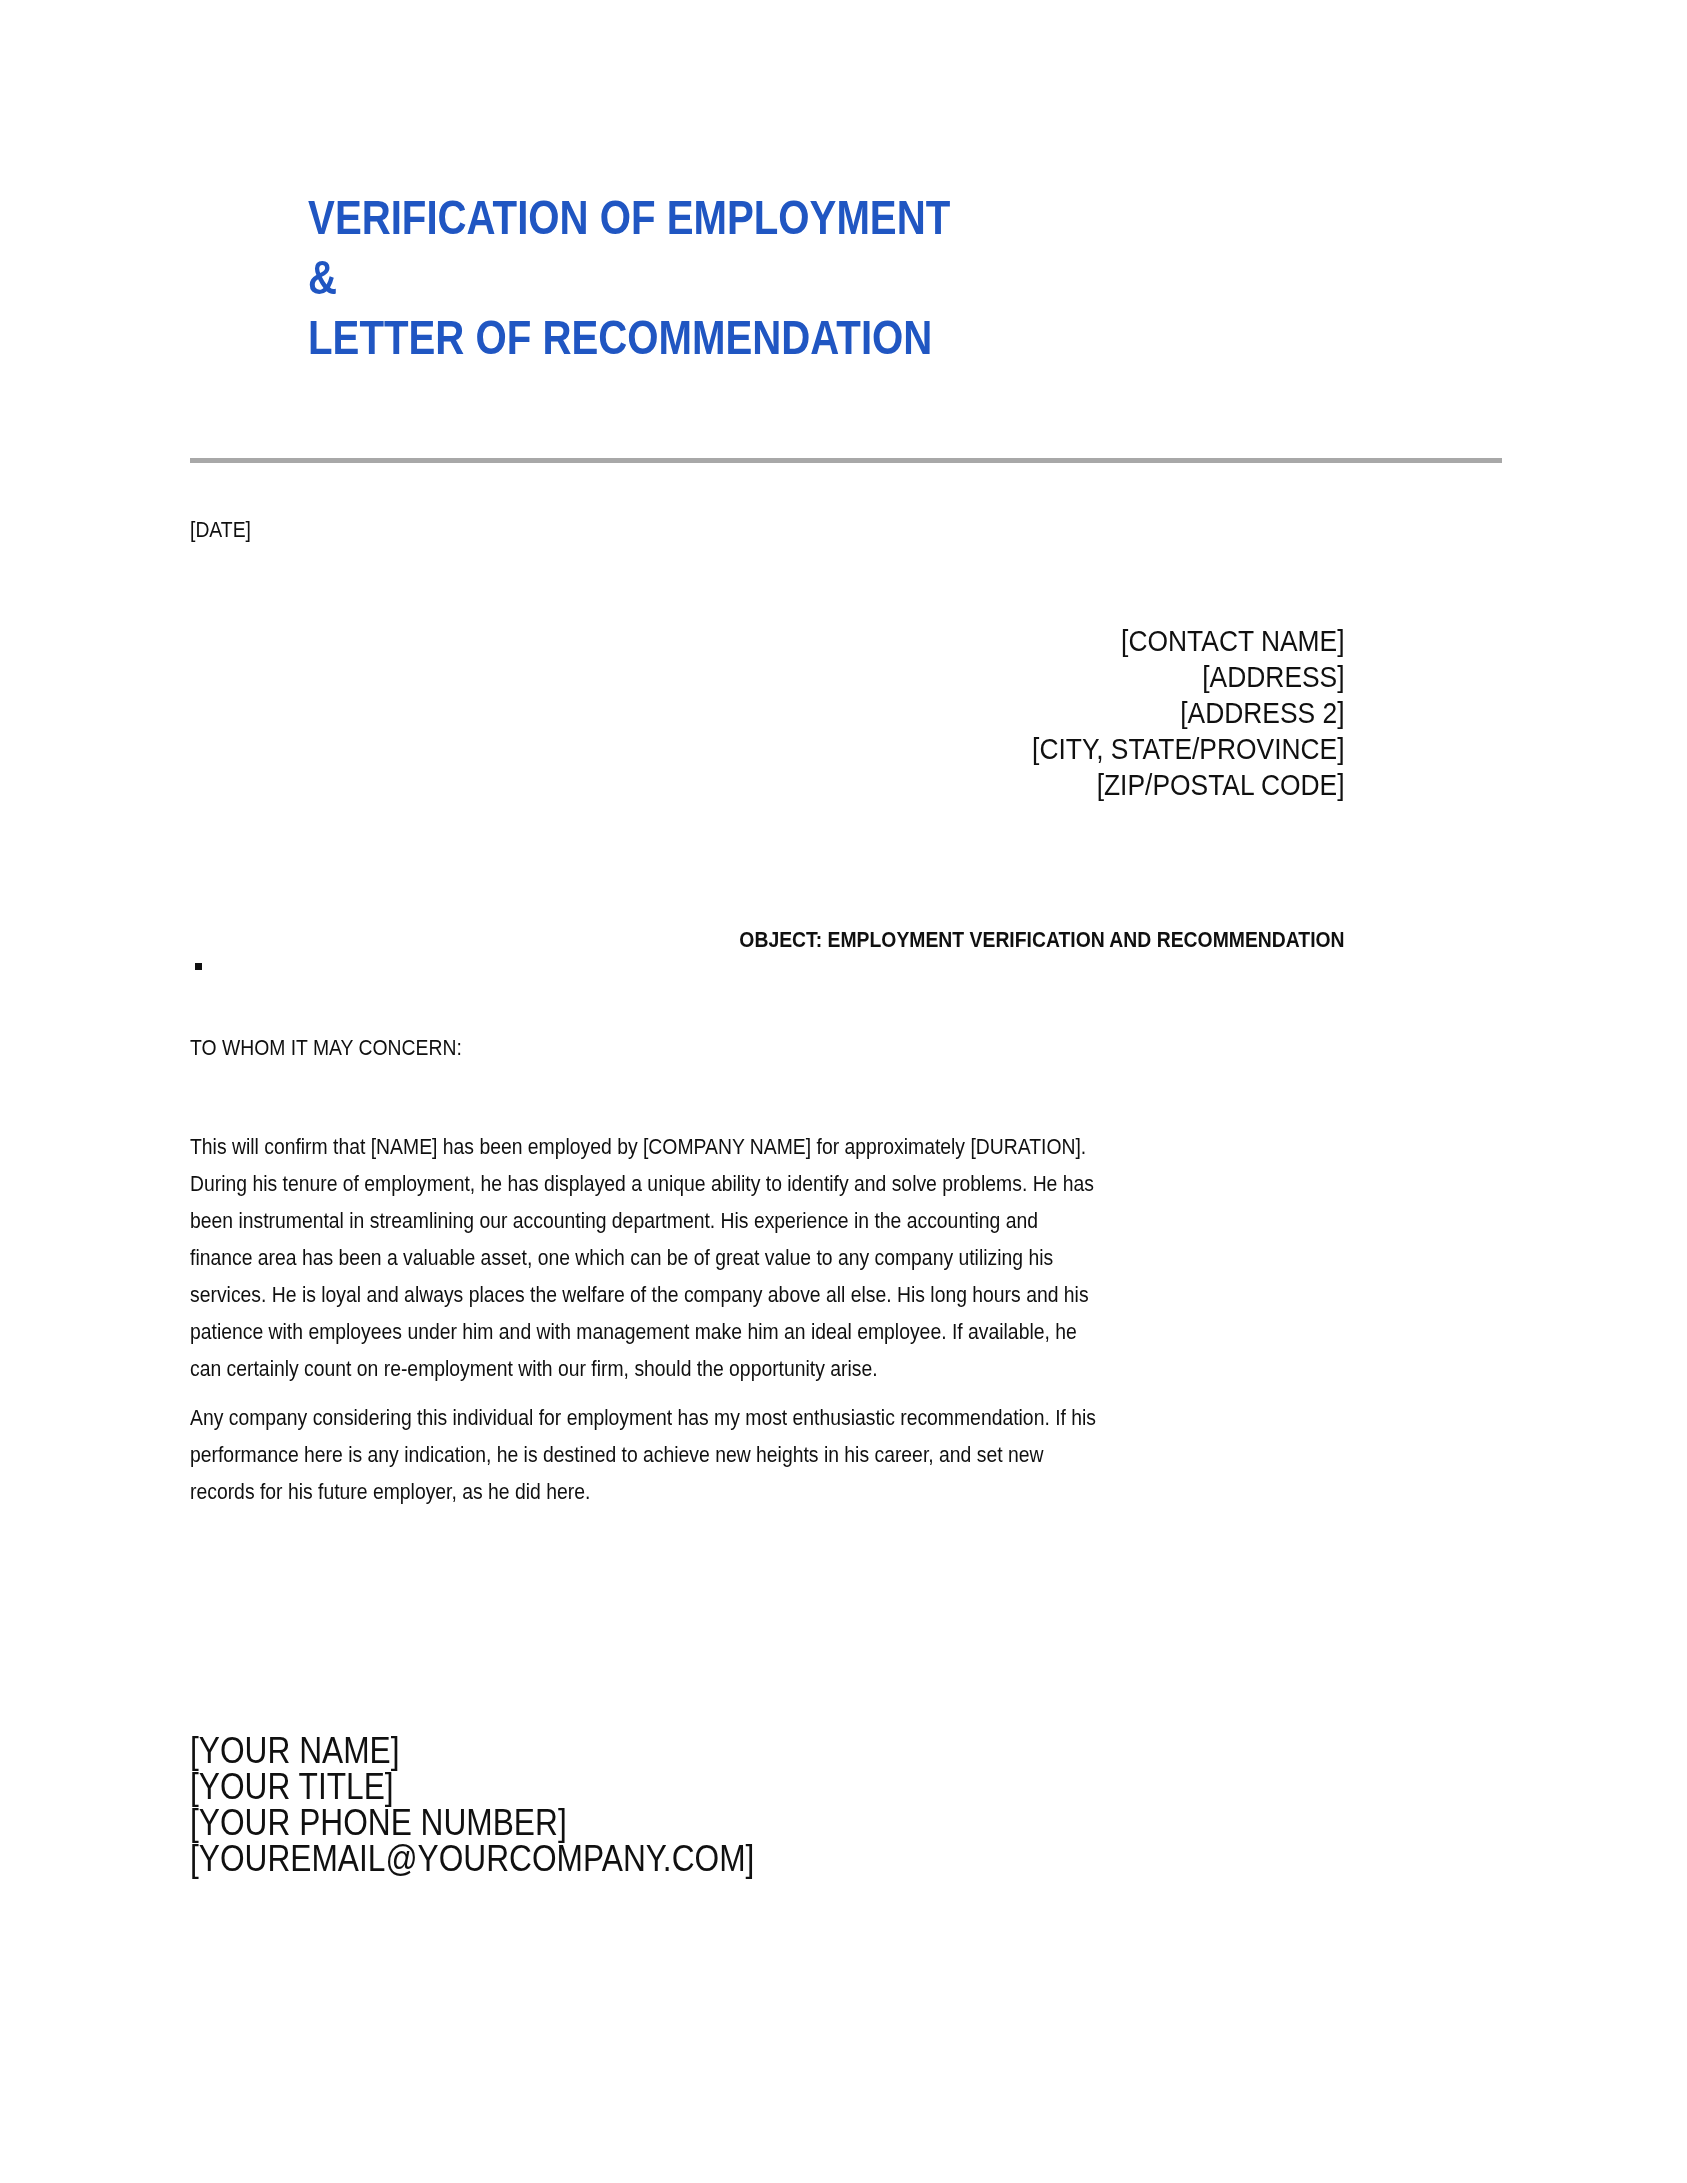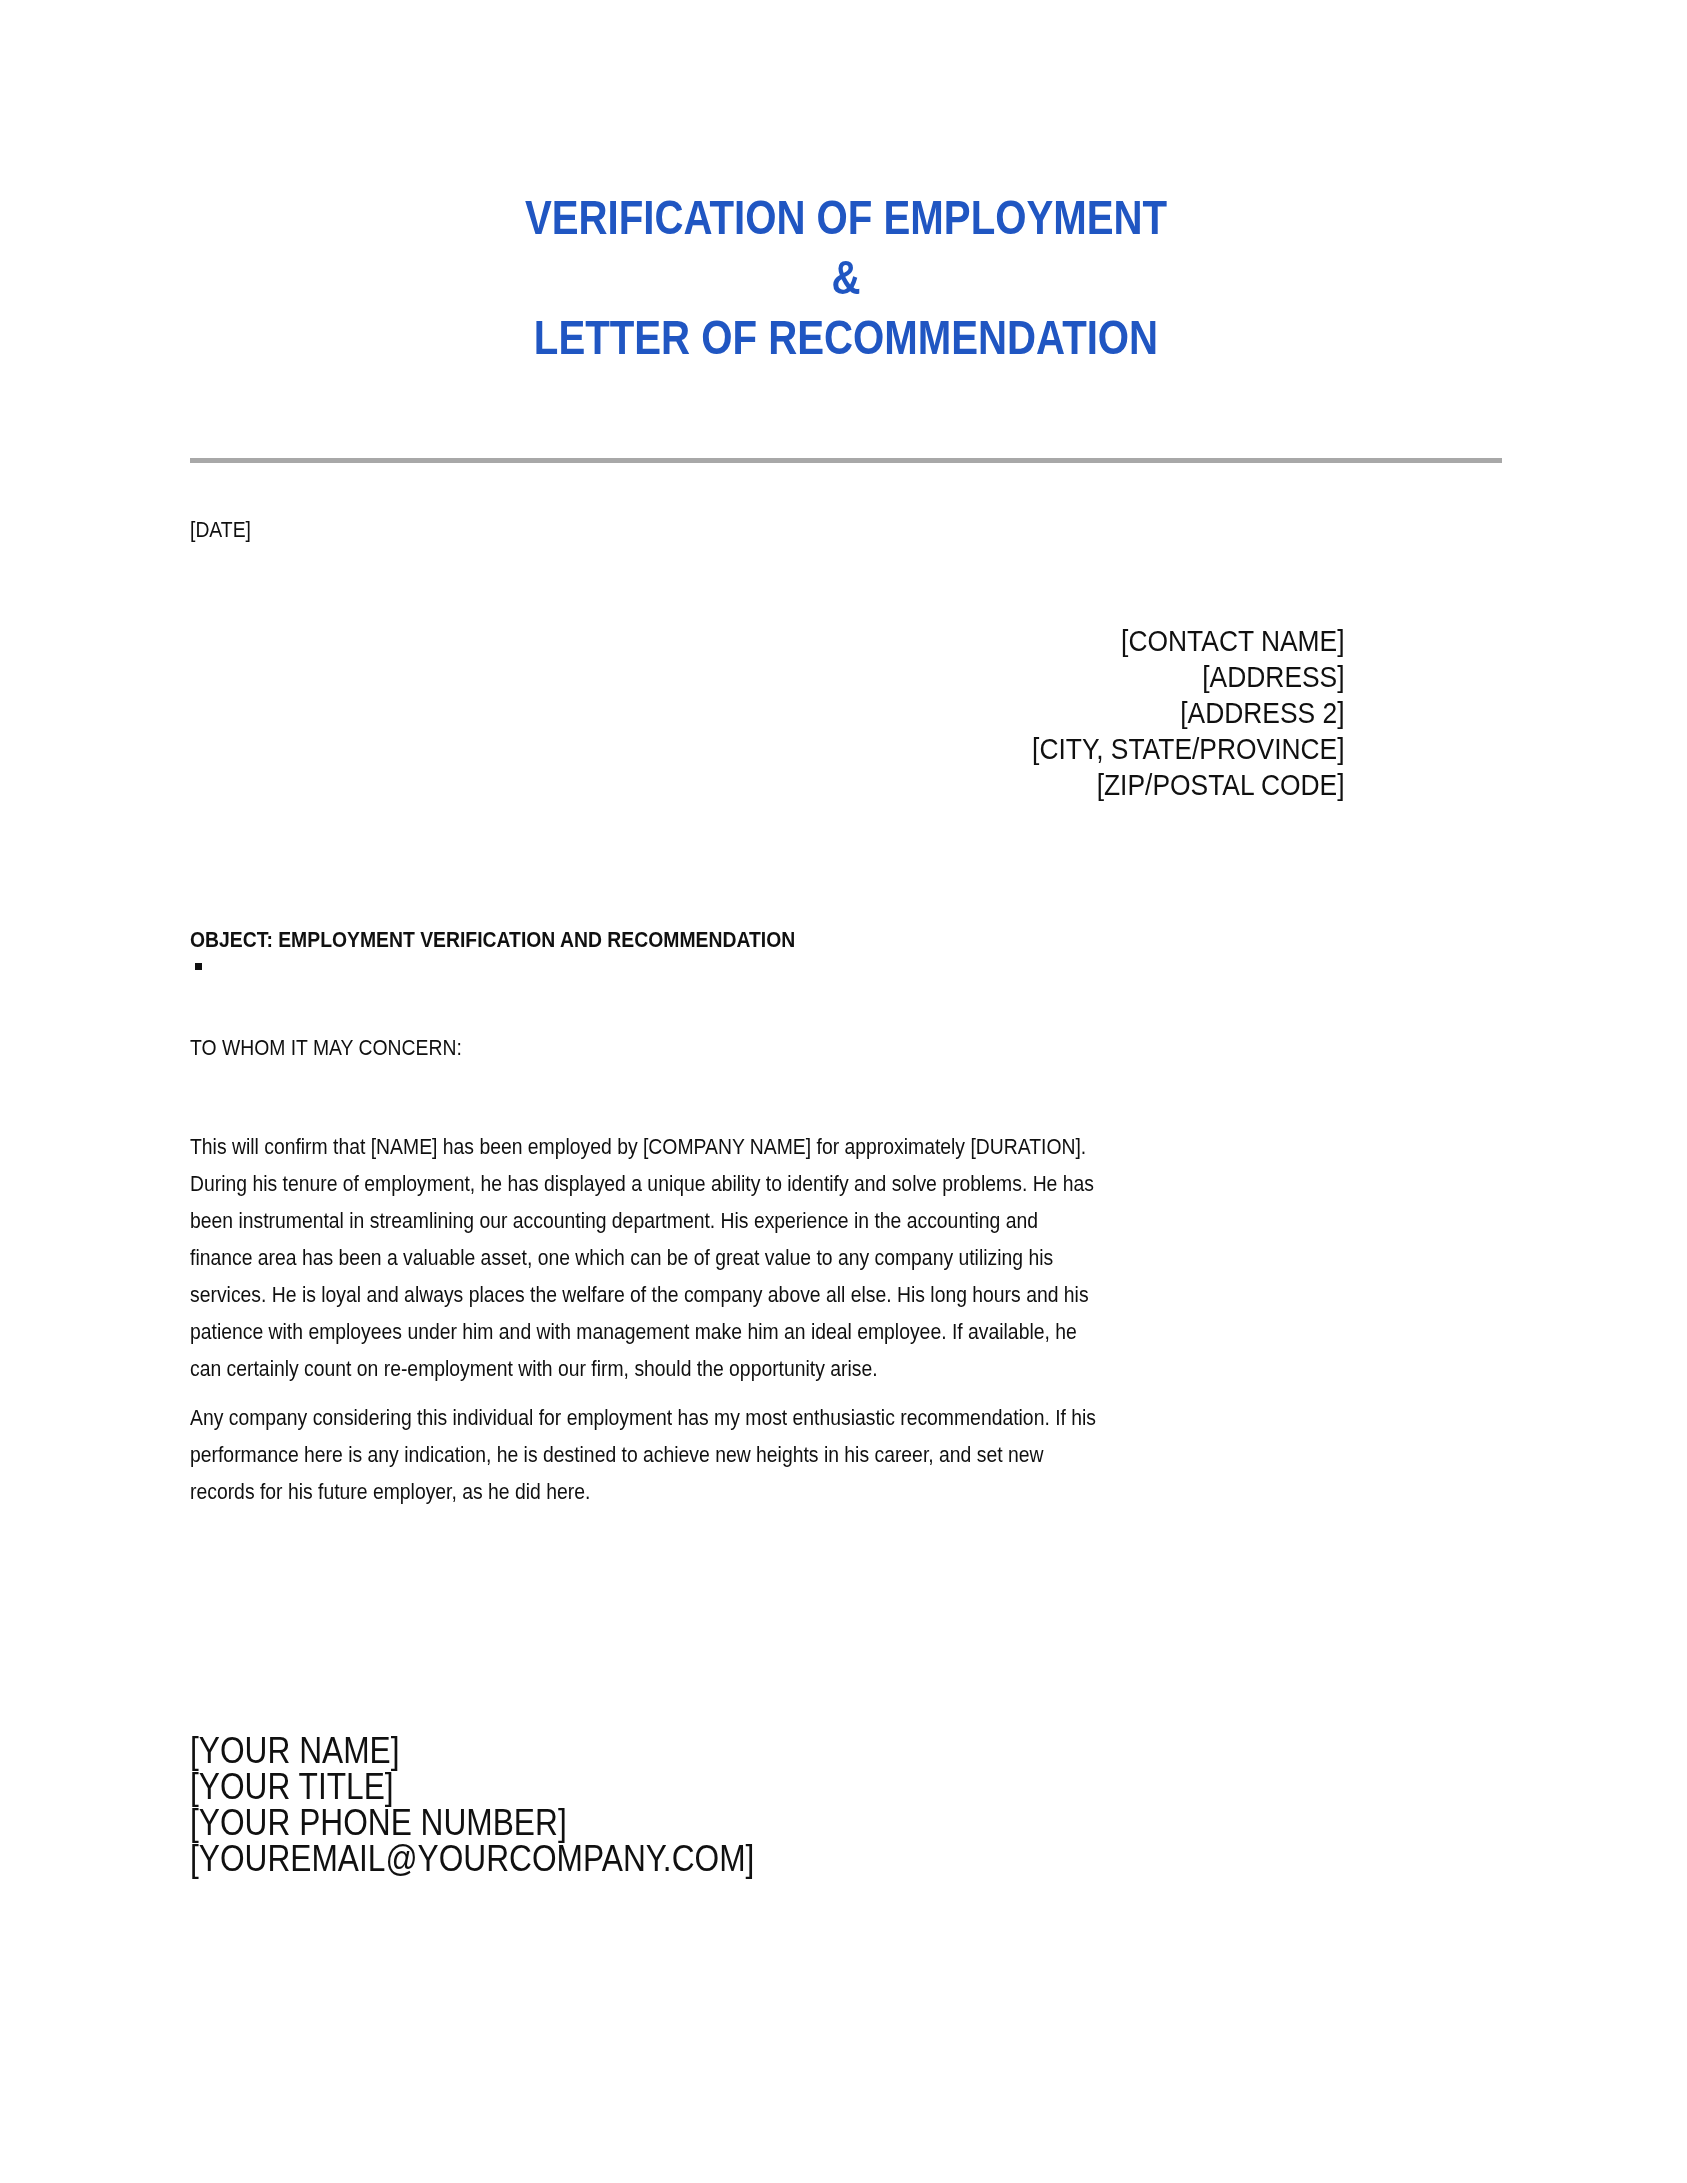--- a/index.html
+++ b/index.html
@@ -14,42 +14,41 @@
   }
   .block { position: absolute; left: 190px; width: 1312px; }
   .t { font-size: 22px; line-height: 37px; }
   .line {
     transform: scaleX(0.88);
     transform-origin: 0 50%;
     white-space: nowrap;
   }
   .title-block {
     top: 187px;
-    text-align: center;
     color: #2056C2;
     font-weight: bold;
     font-size: 49px;
     line-height: 60px;
   }
   .tline {
     transform: scaleX(0.82);
     transform-origin: 50% 50%;
     white-space: nowrap;
   }
   .rule {
     position: absolute;
     left: 190px;
     top: 458px;
     width: 1312px;
     height: 5.3px;
     background: #A8A8A8;
   }
   .date-block      { top: 511px; }
   .recipient-block { top: 623px; font-size: 30px; line-height: 36px; text-align: right; }
-  .subject-block   { top: 921px; font-weight: bold; }
+  .subject-block   { top: 921px; font-weight: bold; text-align: right; }
   .stray-mark {
     position: absolute;
     left: 195px;
     top: 963px;
     width: 7.3px;
     height: 7.3px;
     background: #101010;
   }
   .salutation-block { top: 1029px; }
   .para1-block      { top: 1128px; }

